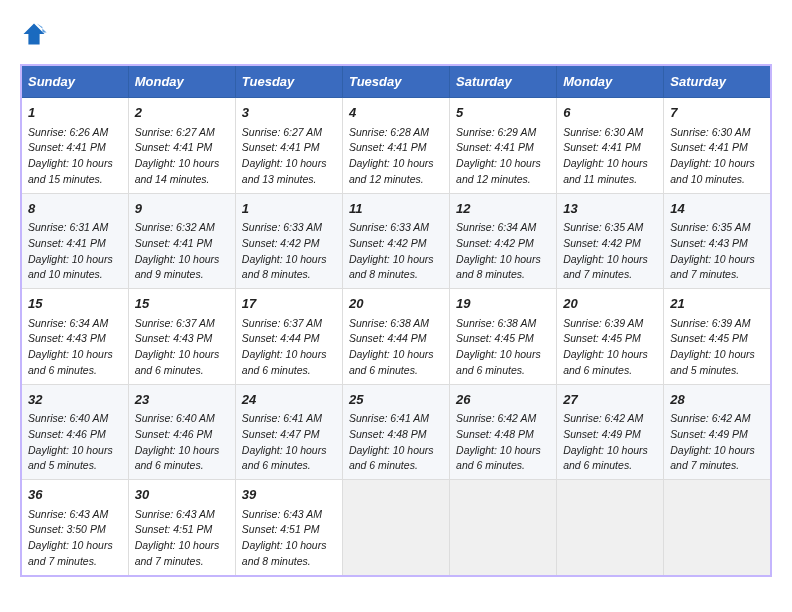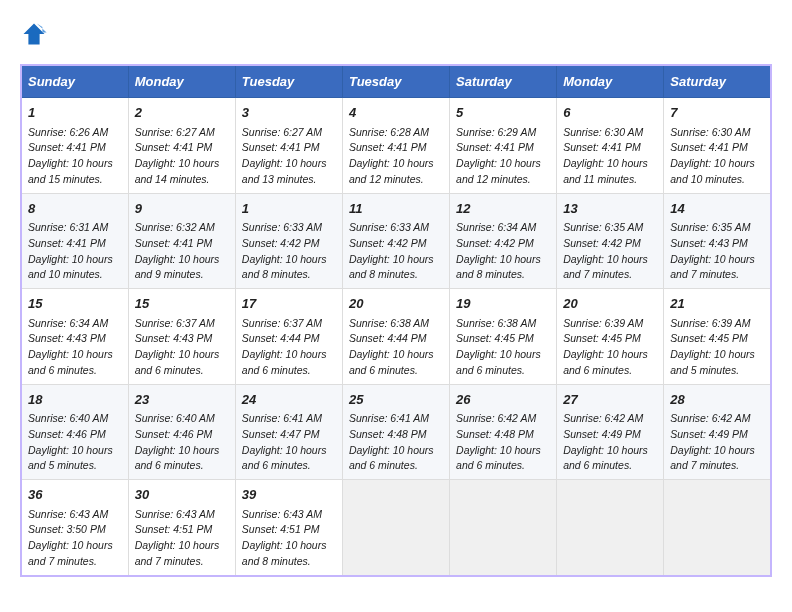--- a/index.html
+++ b/index.html
@@ -139,21 +139,21 @@
       <tr>
         <td><span class="day-num">15</span><span>Sunrise: 6:34 AM</span><br><span>Sunset: 4:43 PM</span><br><span>Daylight: 10 hours and 6 minutes.</span></td>
         <td><span class="day-num">15</span><span>Sunrise: 6:37 AM</span><br><span>Sunset: 4:43 PM</span><br><span>Daylight: 10 hours and 6 minutes.</span></td>
         <td><span class="day-num">17</span><span>Sunrise: 6:37 AM</span><br><span>Sunset: 4:44 PM</span><br><span>Daylight: 10 hours and 6 minutes.</span></td>
         <td><span class="day-num">20</span><span>Sunrise: 6:38 AM</span><br><span>Sunset: 4:44 PM</span><br><span>Daylight: 10 hours and 6 minutes.</span></td>
         <td><span class="day-num">19</span><span>Sunrise: 6:38 AM</span><br><span>Sunset: 4:45 PM</span><br><span>Daylight: 10 hours and 6 minutes.</span></td>
         <td><span class="day-num">20</span><span>Sunrise: 6:39 AM</span><br><span>Sunset: 4:45 PM</span><br><span>Daylight: 10 hours and 6 minutes.</span></td>
         <td><span class="day-num">21</span><span>Sunrise: 6:39 AM</span><br><span>Sunset: 4:45 PM</span><br><span>Daylight: 10 hours and 5 minutes.</span></td>
       </tr>
       <tr>
-        <td><span class="day-num">18</span><span>Sunrise: 6:40 AM</span><br><span>Sunset: 4:46 PM</span><br><span>Daylight: 10 hours and 5 minutes.</span></td>
+        <td><span class="day-num">32</span><span>Sunrise: 6:40 AM</span><br><span>Sunset: 4:46 PM</span><br><span>Daylight: 10 hours and 5 minutes.</span></td>
         <td><span class="day-num">23</span><span>Sunrise: 6:40 AM</span><br><span>Sunset: 4:46 PM</span><br><span>Daylight: 10 hours and 6 minutes.</span></td>
         <td><span class="day-num">24</span><span>Sunrise: 6:41 AM</span><br><span>Sunset: 4:47 PM</span><br><span>Daylight: 10 hours and 6 minutes.</span></td>
         <td><span class="day-num">25</span><span>Sunrise: 6:41 AM</span><br><span>Sunset: 4:48 PM</span><br><span>Daylight: 10 hours and 6 minutes.</span></td>
         <td><span class="day-num">26</span><span>Sunrise: 6:42 AM</span><br><span>Sunset: 4:48 PM</span><br><span>Daylight: 10 hours and 6 minutes.</span></td>
         <td><span class="day-num">27</span><span>Sunrise: 6:42 AM</span><br><span>Sunset: 4:49 PM</span><br><span>Daylight: 10 hours and 6 minutes.</span></td>
         <td><span class="day-num">28</span><span>Sunrise: 6:42 AM</span><br><span>Sunset: 4:49 PM</span><br><span>Daylight: 10 hours and 7 minutes.</span></td>
       </tr>
       <tr>
         <td><span class="day-num">36</span><span>Sunrise: 6:43 AM</span><br><span>Sunset: 3:50 PM</span><br><span>Daylight: 10 hours and 7 minutes.</span></td>
         <td><span class="day-num">30</span><span>Sunrise: 6:43 AM</span><br><span>Sunset: 4:51 PM</span><br><span>Daylight: 10 hours and 7 minutes.</span></td>

